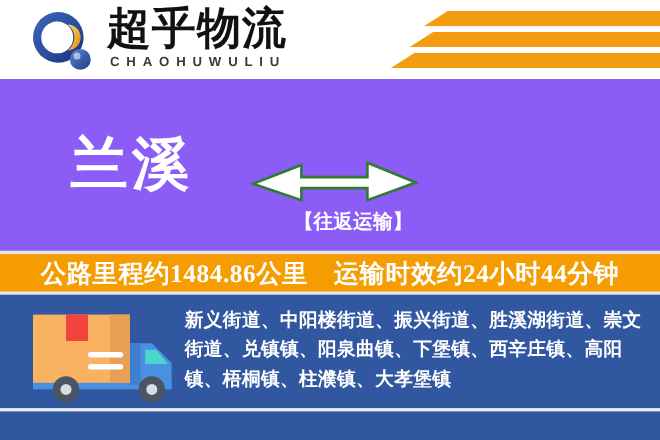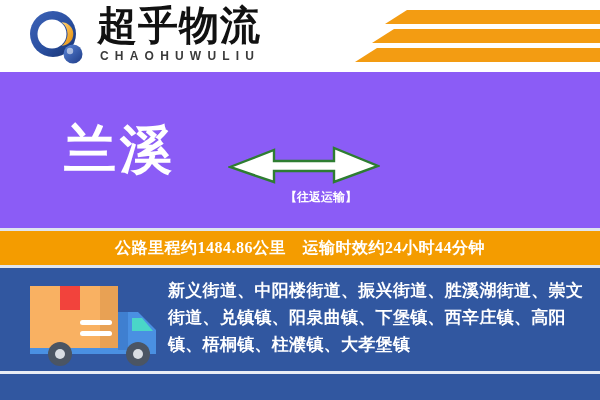--- a/index.html
+++ b/index.html
@@ -93,21 +93,21 @@
     font-weight: bold;
     color: #ffffff;
     white-space: nowrap;
   }
   #note-bottom {
     position: absolute;
     left: 246px; top: 117px;
     width: 150px;
     text-align: center;
     font-family: "Liberation Serif", "DejaVu Serif", serif;
-    font-size: 12px;
+    font-size: 18px;
     font-weight: bold;
     color: #ffffff;
     white-space: nowrap;
   }
   #arrow-wrap {
     position: absolute;
     left: 228px; top: 72px;
     width: 152px; height: 42px;
   }
 
@@ -119,21 +119,21 @@
     background: #f49c00;
     border-top: 3px solid #dfe5ef;
     border-bottom: 3px solid #dfe5ef;
     box-sizing: border-box;
     display: flex;
     align-items: center;
     justify-content: center;
   }
   #info-bar-text {
     font-family: "Liberation Serif", "DejaVu Serif", serif;
-    font-size: 16px;
+    font-size: 23px;
     font-weight: bold;
     color: #ffffff;
     letter-spacing: 0.5px;
     white-space: nowrap;
   }
 
   
   #bottom {
     position: absolute;
     left: 0; top: 268px;

